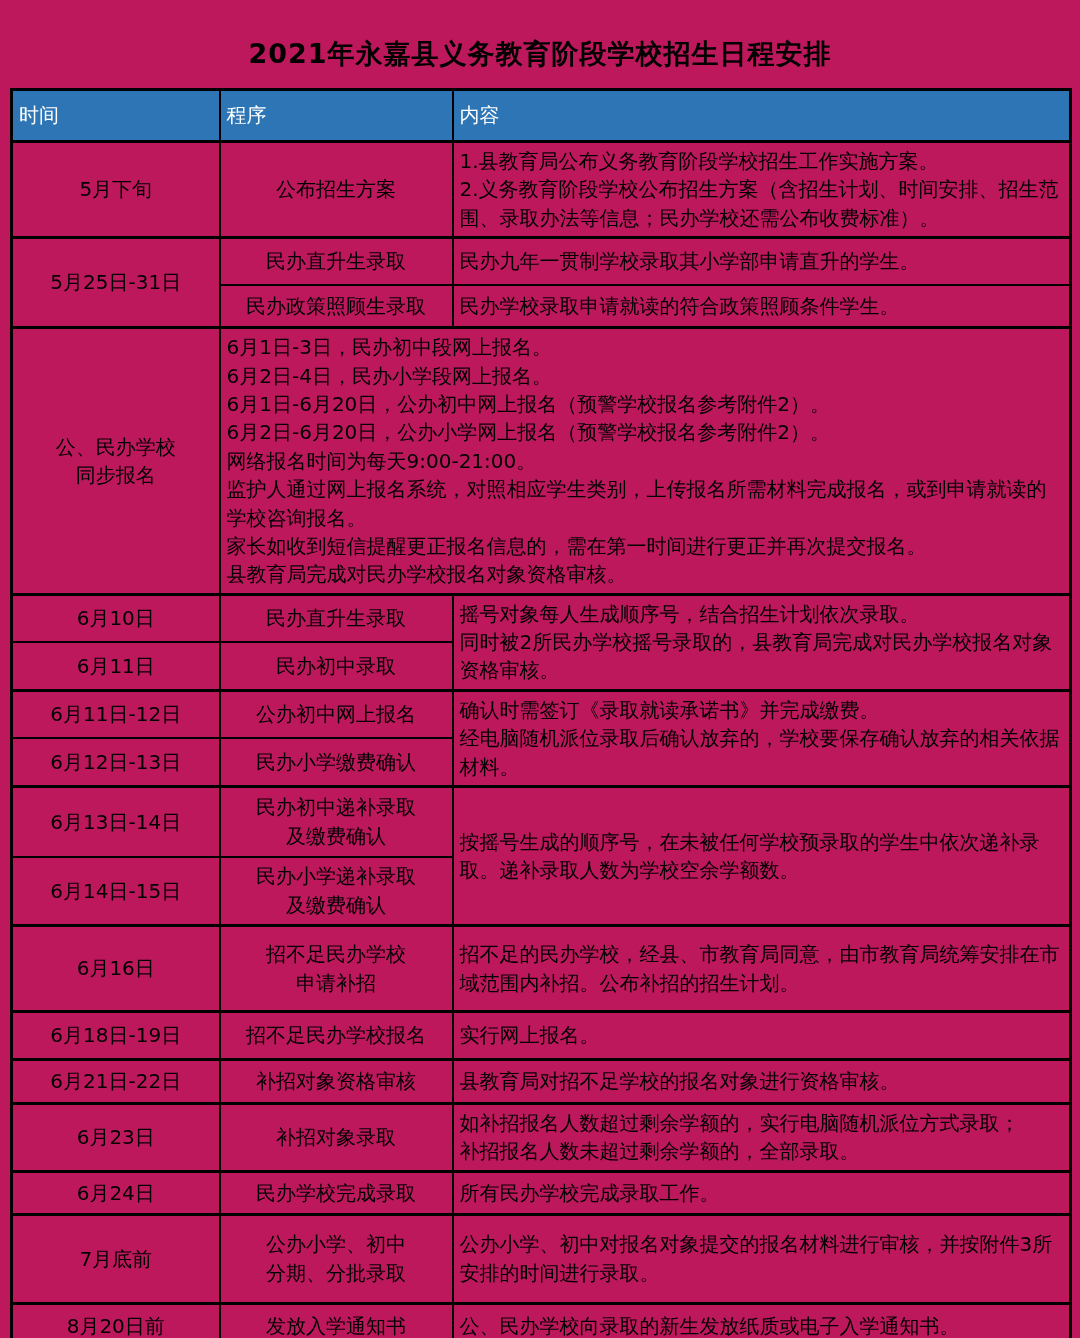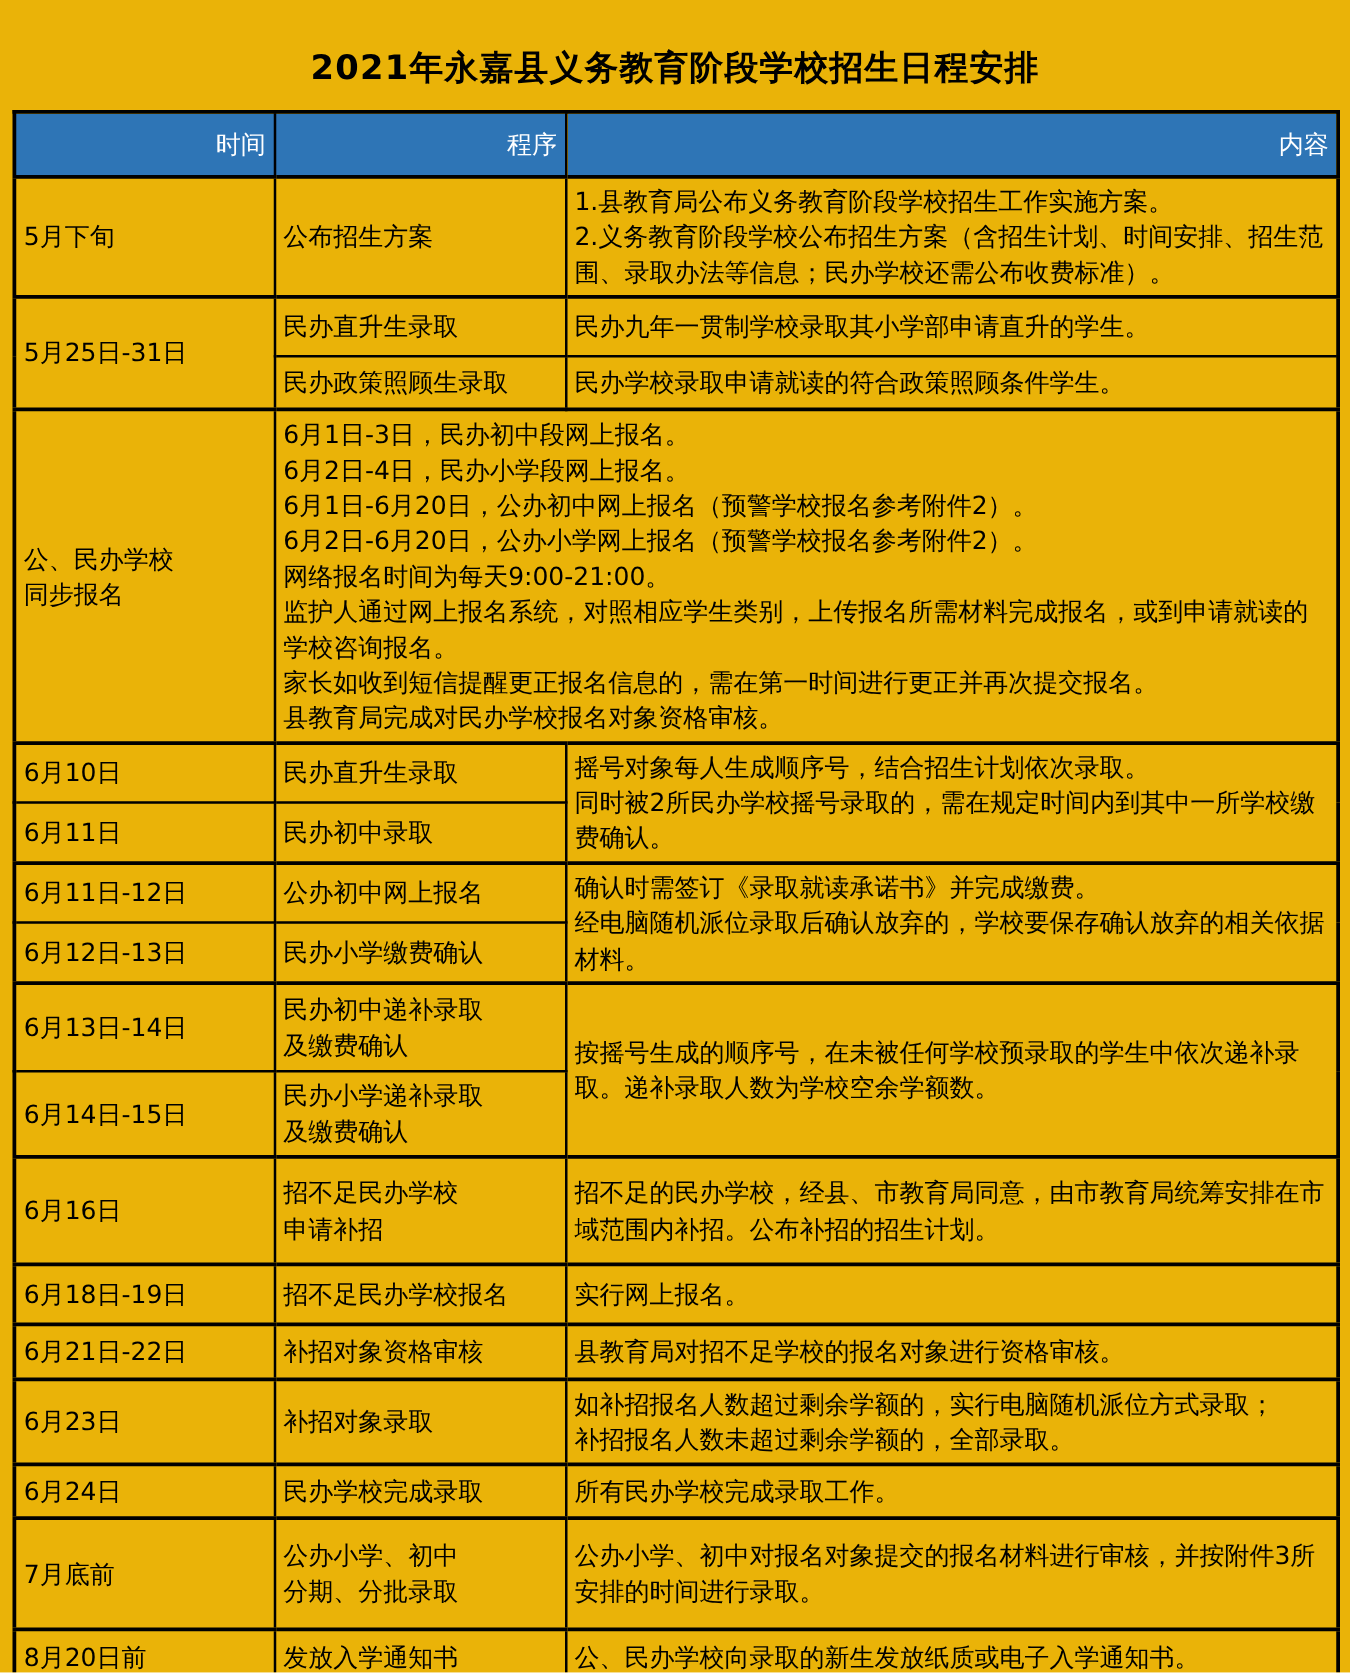--- a/index.html
+++ b/index.html
@@ -1,21 +1,21 @@
 <!DOCTYPE html>
 <html><head>
 <meta charset="utf-8">
 <style>
   html, body { margin: 0; padding: 0; background: #ffffff; }
   body { font-family: "DejaVu Sans", "Liberation Sans", sans-serif; color: #000; }
   .page {
     position: relative;
     width: 1080px;
     height: 1338px;
-    background: #eab308;
+    background: #be185d;
     overflow: hidden;
   }
   .doc-title {
     position: absolute;
     top: 36px;
     left: 0;
     width: 100%;
     text-align: center;
     font-size: 27px;
     font-weight: bold;
@@ -38,25 +38,25 @@
     white-space: pre-line;
     line-height: 1.42;
     padding: 4px 6px;
     overflow: hidden;
   }
   tr.g > td { border-top: 3px solid #000; }
   thead th {
     background: #2E75B6;
     color: #ffffff;
     font-weight: normal;
-    text-align: right;
+    text-align: left;
     height: 41px;
     border-bottom: 3px solid #000;
   }
-  td.c { text-align: left; }
+  td.c { text-align: center; }
   td.l { text-align: left; padding-left: 9px; padding-right: 9px; }
 </style>
 </head>
 <body>
 
 <div class="page">
 
   <h1 class="doc-title">2021年永嘉县义务教育阶段学校招生日程安排</h1>
 
   <table class="schedule">
@@ -97,21 +97,21 @@
 6月2日-6月20日，公办小学网上报名（预警学校报名参考附件2）。
 网络报名时间为每天9:00-21:00。
 监护人通过网上报名系统，对照相应学生类别，上传报名所需材料完成报名，或到申请就读的学校咨询报名。
 家长如收到短信提醒更正报名信息的，需在第一时间进行更正并再次提交报名。
 县教育局完成对民办学校报名对象资格审核。</td>
       </tr>
       <tr class="g" style="height:44px">
         <td class="c">6月10日</td>
         <td class="c">民办直升生录取</td>
         <td class="l" rowspan="2">摇号对象每人生成顺序号，结合招生计划依次录取。
-同时被2所民办学校摇号录取的，需在规定时间内到其中一所学校缴费确认。</td>
+同时被2所民办学校摇号录取的，县教育局完成对民办学校报名对象资格审核。</td>
       </tr>
       <tr style="height:45px">
         <td class="c">6月11日</td>
         <td class="c">民办初中录取</td>
       </tr>
       <tr class="g" style="height:45px">
         <td class="c">6月11日-12日</td>
         <td class="c">公办初中网上报名</td>
         <td class="l" rowspan="2">确认时需签订《录取就读承诺书》并完成缴费。
 经电脑随机派位录取后确认放弃的，学校要保存确认放弃的相关依据材料。</td>

